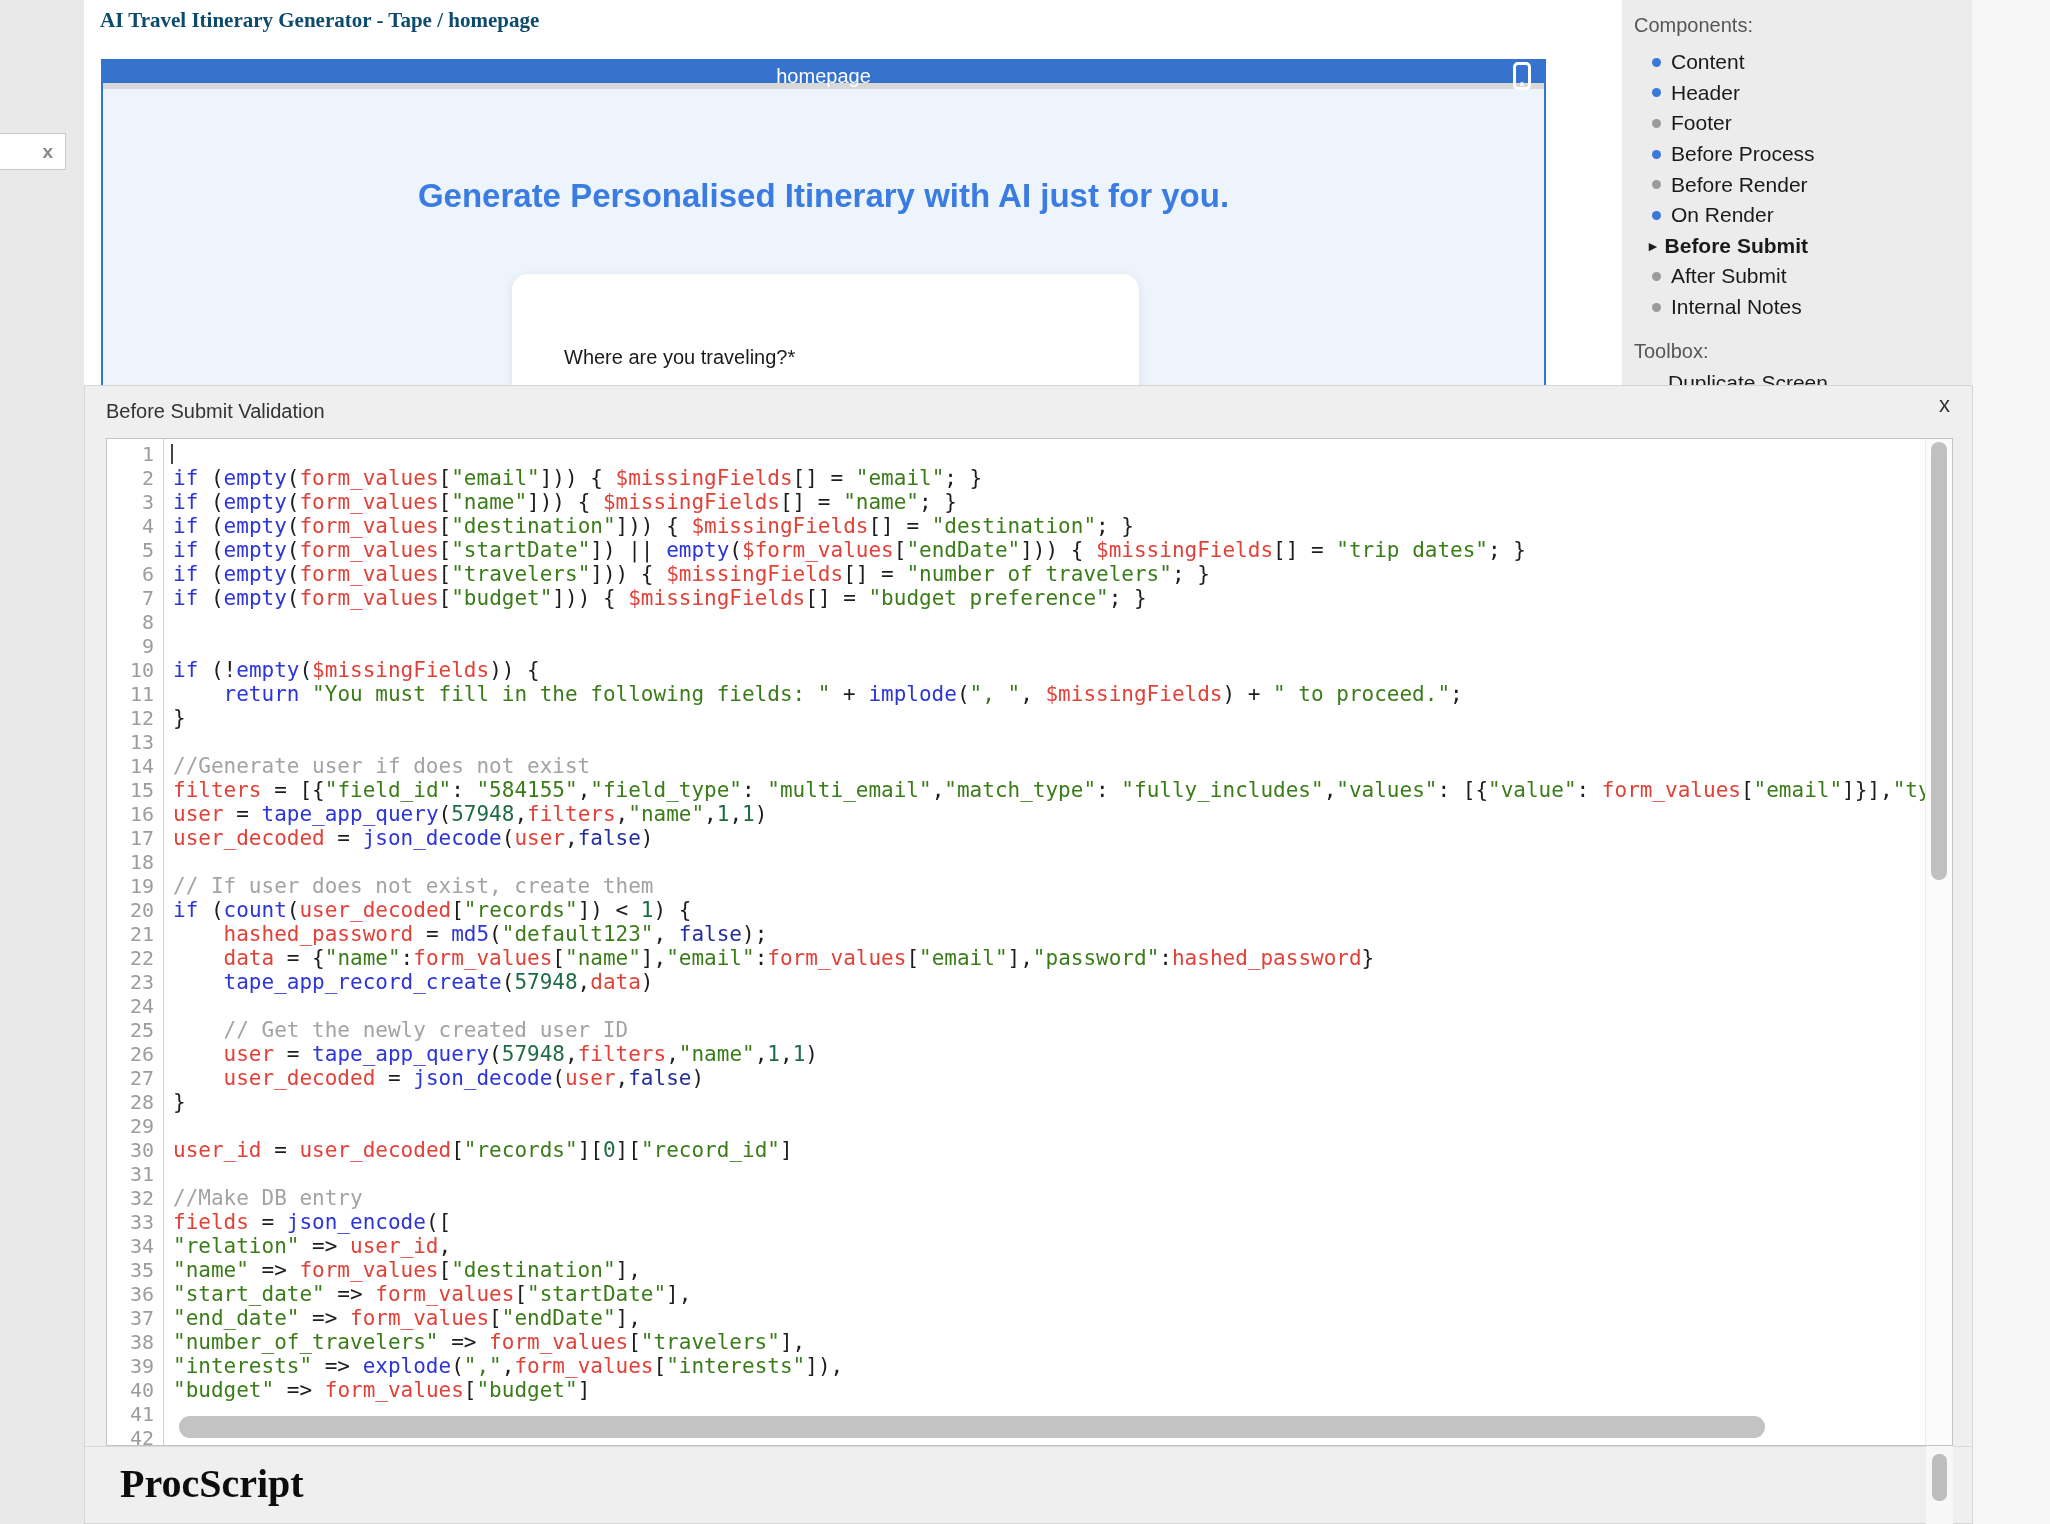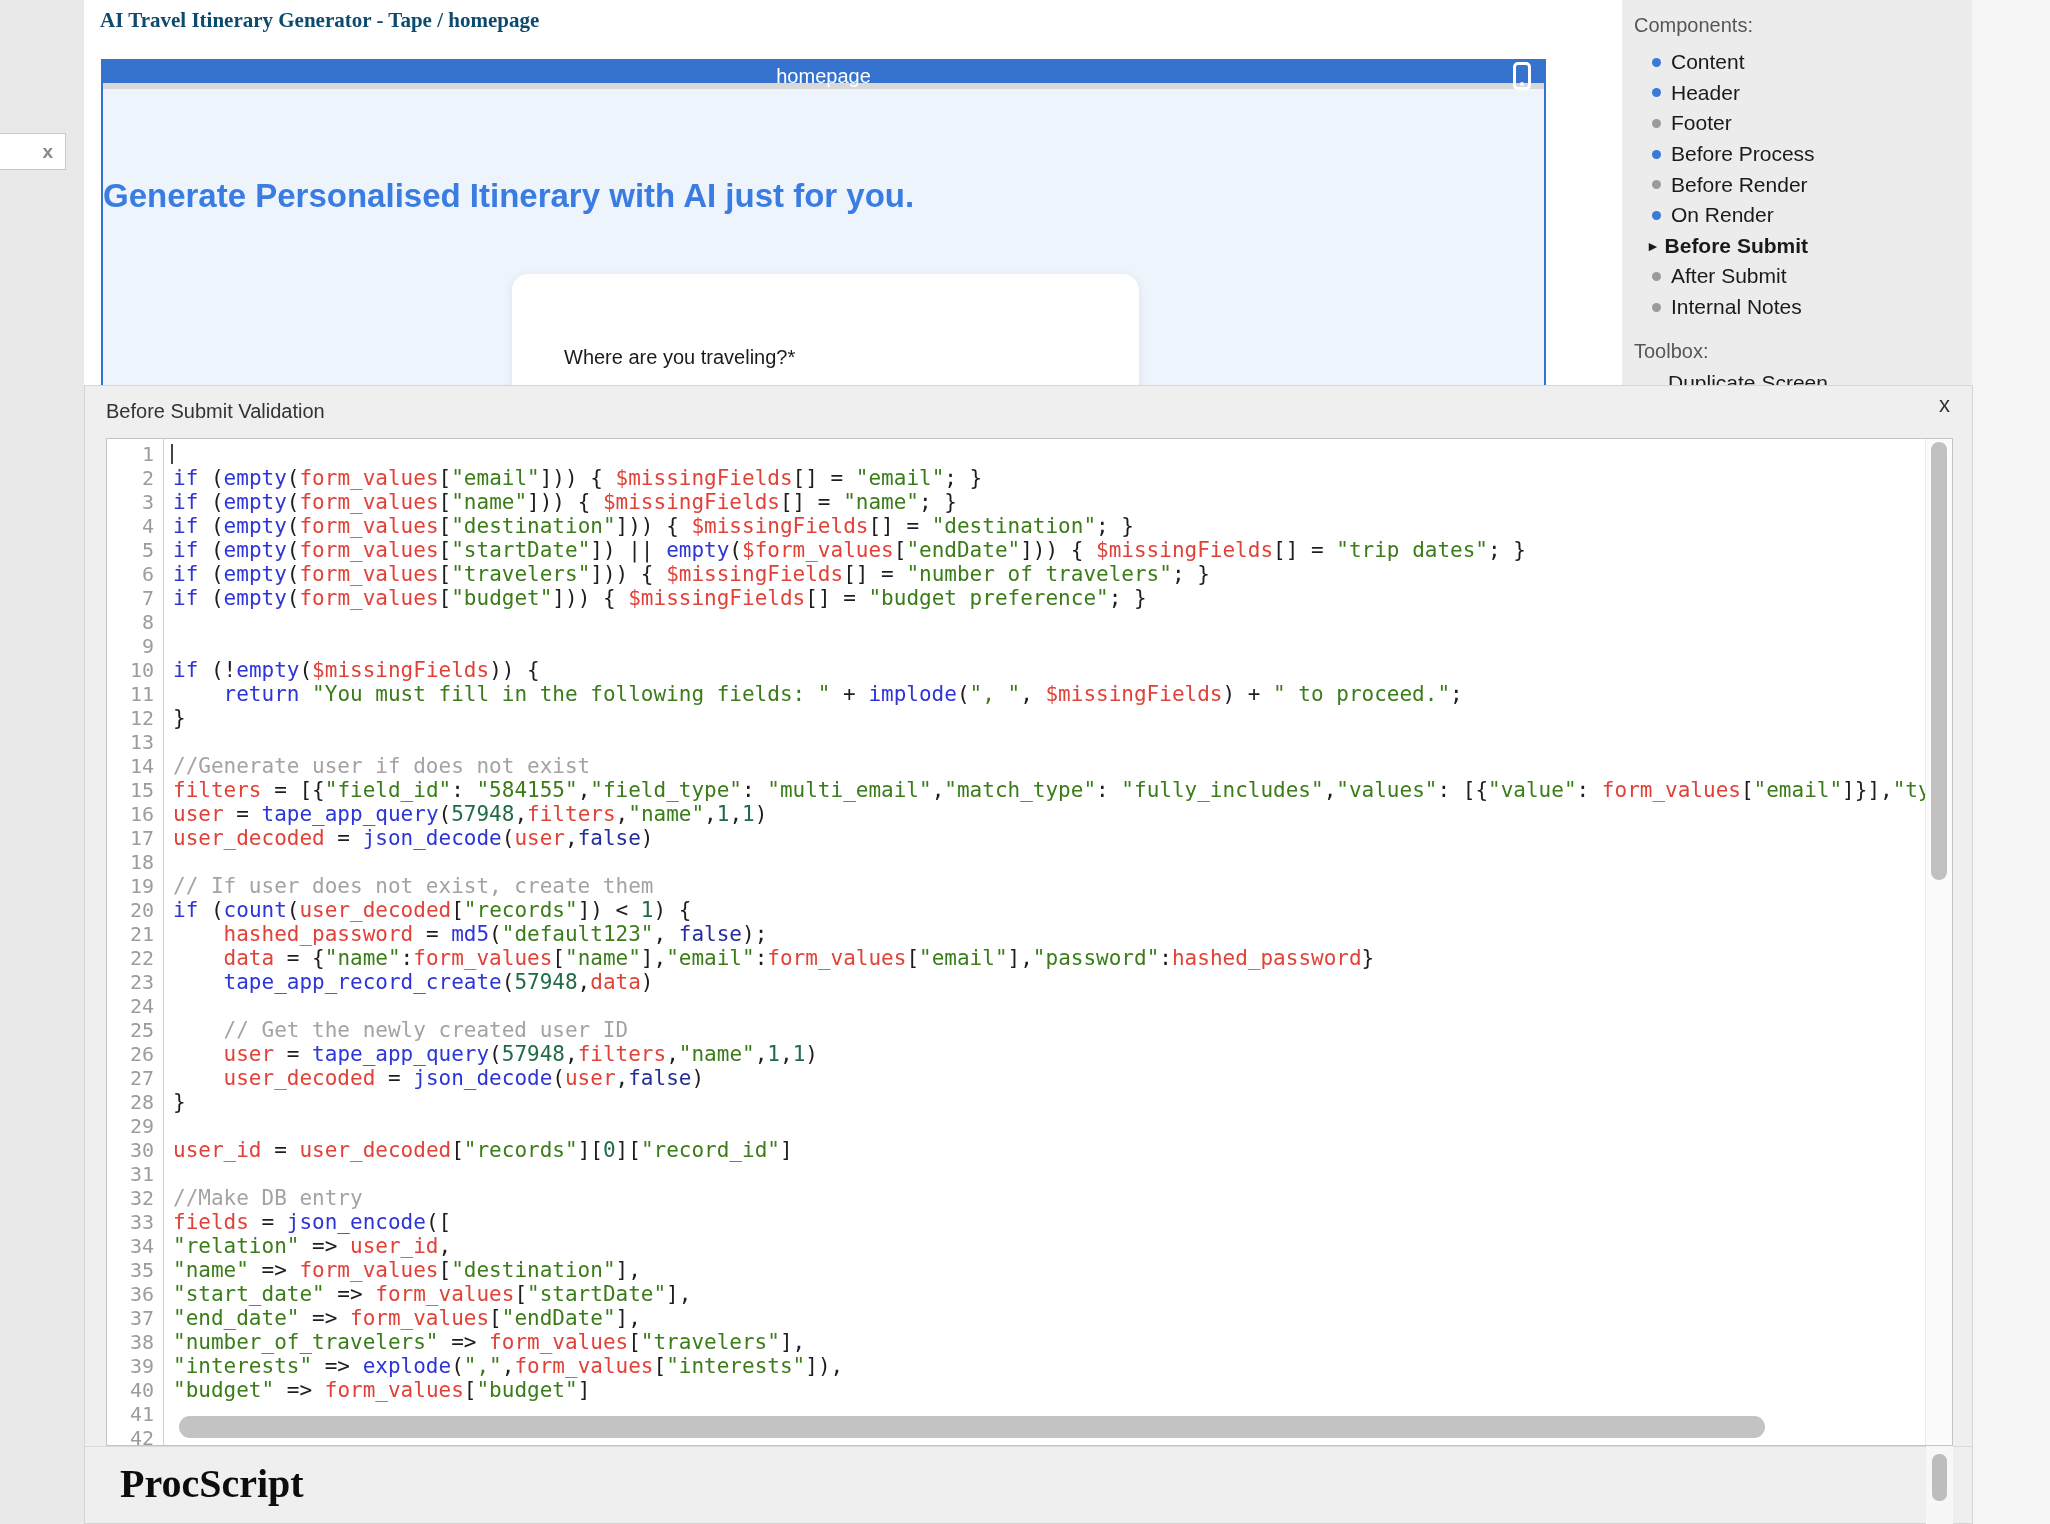--- a/index.html
+++ b/index.html
@@ -18,21 +18,21 @@
   
   #preview { left:101px; top:59px; width:1445px; height:1465px;
       border-left:2px solid #3673ce; border-right:2px solid #3673ce; background:#edf4fc; }
   #preview-bar { position:relative; width:100%; height:24px; background:#3673ce; }
   #preview-bar-title { width:100%; text-align:center; line-height:34px; color:#ffffff; font-size:20px; }
   #phone-icon { position:absolute; right:13px; top:3px; width:18px; height:28px;
       border:3px solid #fff; border-radius:5px; }
   #phone-icon::after { content:""; position:absolute; left:50%; bottom:1px; width:4px; height:4px;
       margin-left:-2px; background:#fff; border-radius:50%; }
   #preview-gray-strip { width:100%; height:6px; background:#d8d8d8; }
-  #preview-heading { margin-top:88px; text-align:left; font-size:33px; font-weight:bold;
+  #preview-heading { margin-top:88px; text-align:center; font-size:33px; font-weight:bold;
       color:var(--accent-heading,#3b7ce2); }
   #form-card { left:409px; top:215px; width:627px; height:240px; background:#ffffff;
       border-radius:16px; box-shadow:0 2px 10px rgba(0,0,0,0.08); }
   #form-card-label { position:absolute; left:52px; top:72px; font-size:20px; font-weight:500; color:#1b1b1b; }
 
   
   #sidebar { left:1622px; top:0; width:350px; height:1524px; background:#ececec; padding-top:14px; }
   .side-label { padding-left:12px; font-size:20px; color:#565656; }
   #sidebar-items { margin-top:10px; }
   .side-item { display:flex; align-items:center; height:30.6px; padding-left:30px;

